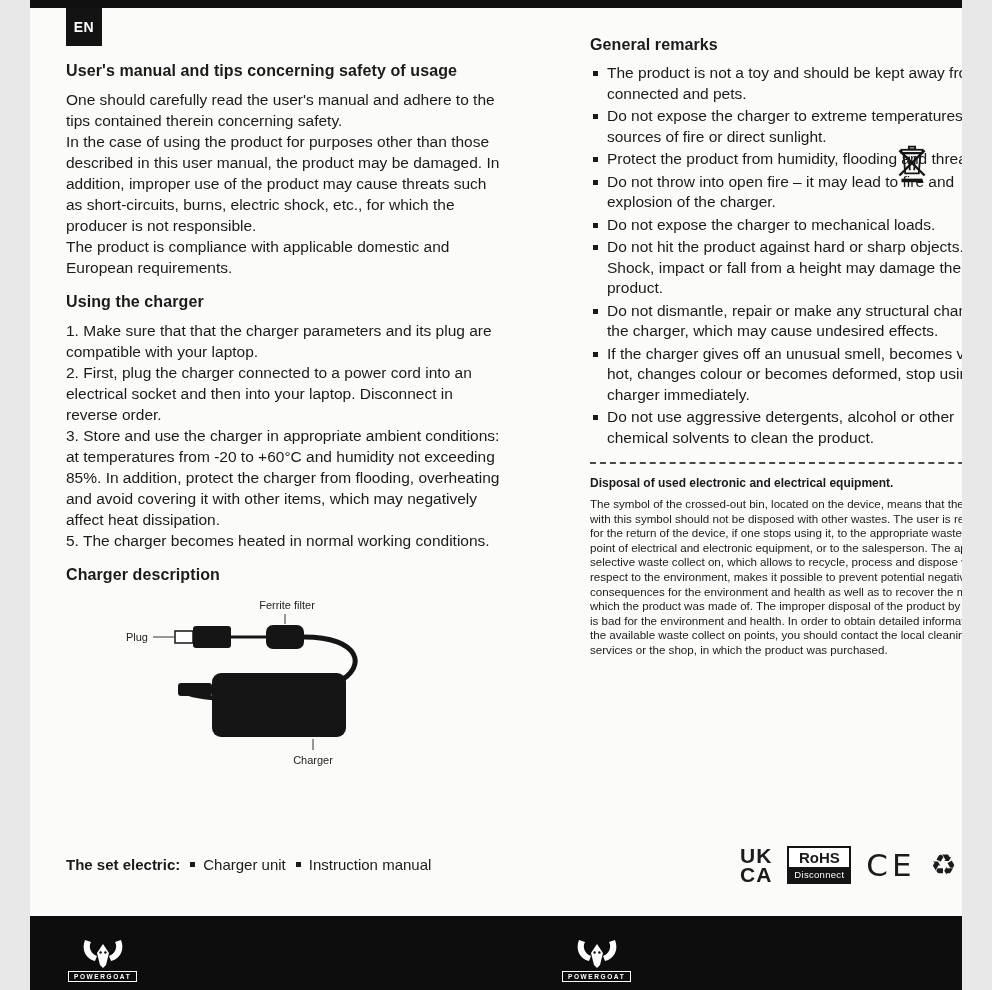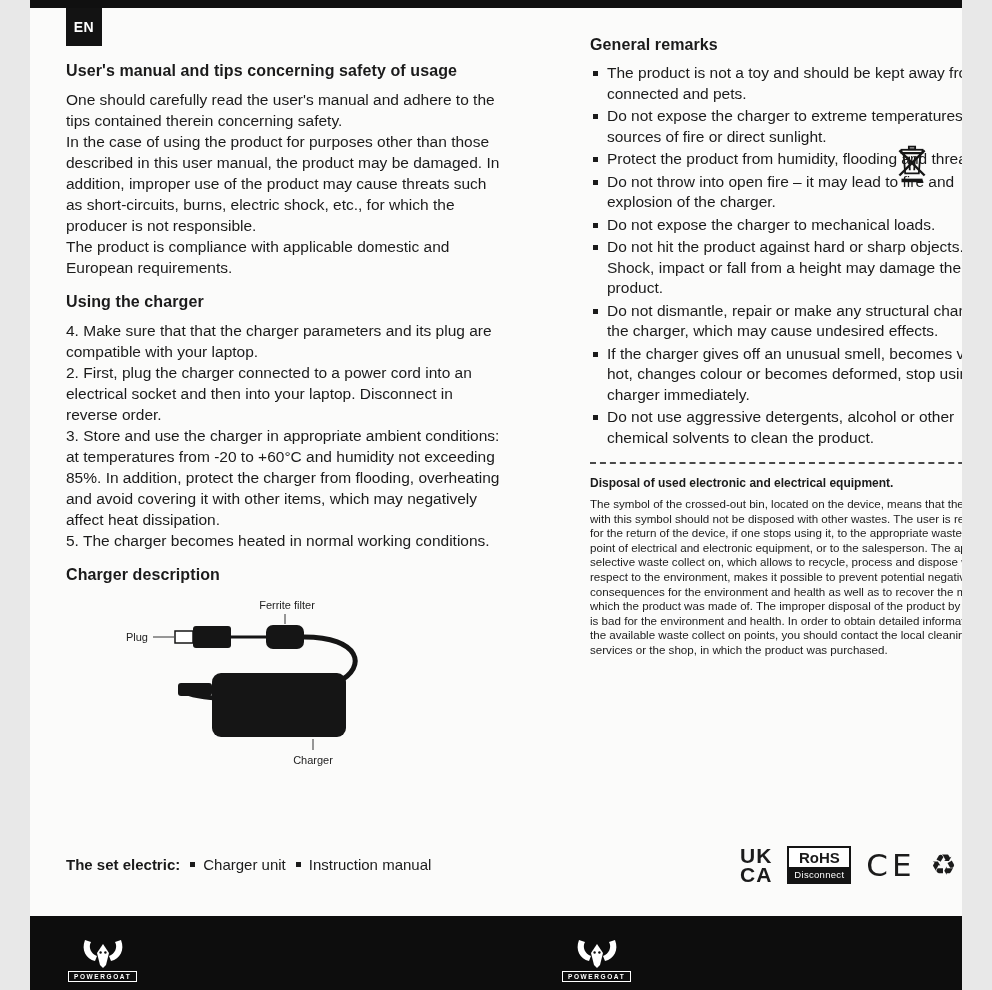--- a/index.html
+++ b/index.html
@@ -59,21 +59,21 @@
   <div class="en-badge">EN</div>
 
   <div class="col-left">
     <h2 class="sec">User's manual and tips concerning safety of usage</h2>
     <p class="body">One should carefully read the user's manual and adhere to the tips contained therein concerning safety.
 In the case of using the product for purposes other than those described in this user manual, the product may be damaged. In addition, improper use of the product may cause threats such as short-circuits, burns, electric shock, etc., for which the producer is not responsible.
 The product is compliance with applicable domestic and European requirements.</p>
 
     <h2 class="sec">Using the charger</h2>
     <div class="steps">
-      <p>4. Make sure that that the charger parameters and its plug are compatible with your laptop.</p>
+      <p>1. Make sure that that the charger parameters and its plug are compatible with your laptop.</p>
       <p>2. First, plug the charger connected to a power cord into an electrical socket and then into your laptop. Disconnect in reverse order.</p>
       <p>3. Store and use the charger in appropriate ambient conditions: at temperatures from -20 to +60°C and humidity not exceeding 85%. In addition, protect the charger from flooding, overheating and avoid covering it with other items, which may negatively affect heat dissipation.</p>
       <p>5. The charger becomes heated in normal working conditions.</p>
     </div>
 
     <h2 class="sec">Charger description</h2>
 
     <svg class="diagram" width="438" height="176" viewBox="0 0 438 176">
       <text x="221" y="16" text-anchor="middle" class="dlabel">Ferrite filter</text>
       <line x1="219" y1="21" x2="219" y2="31" class="dline"></line>

